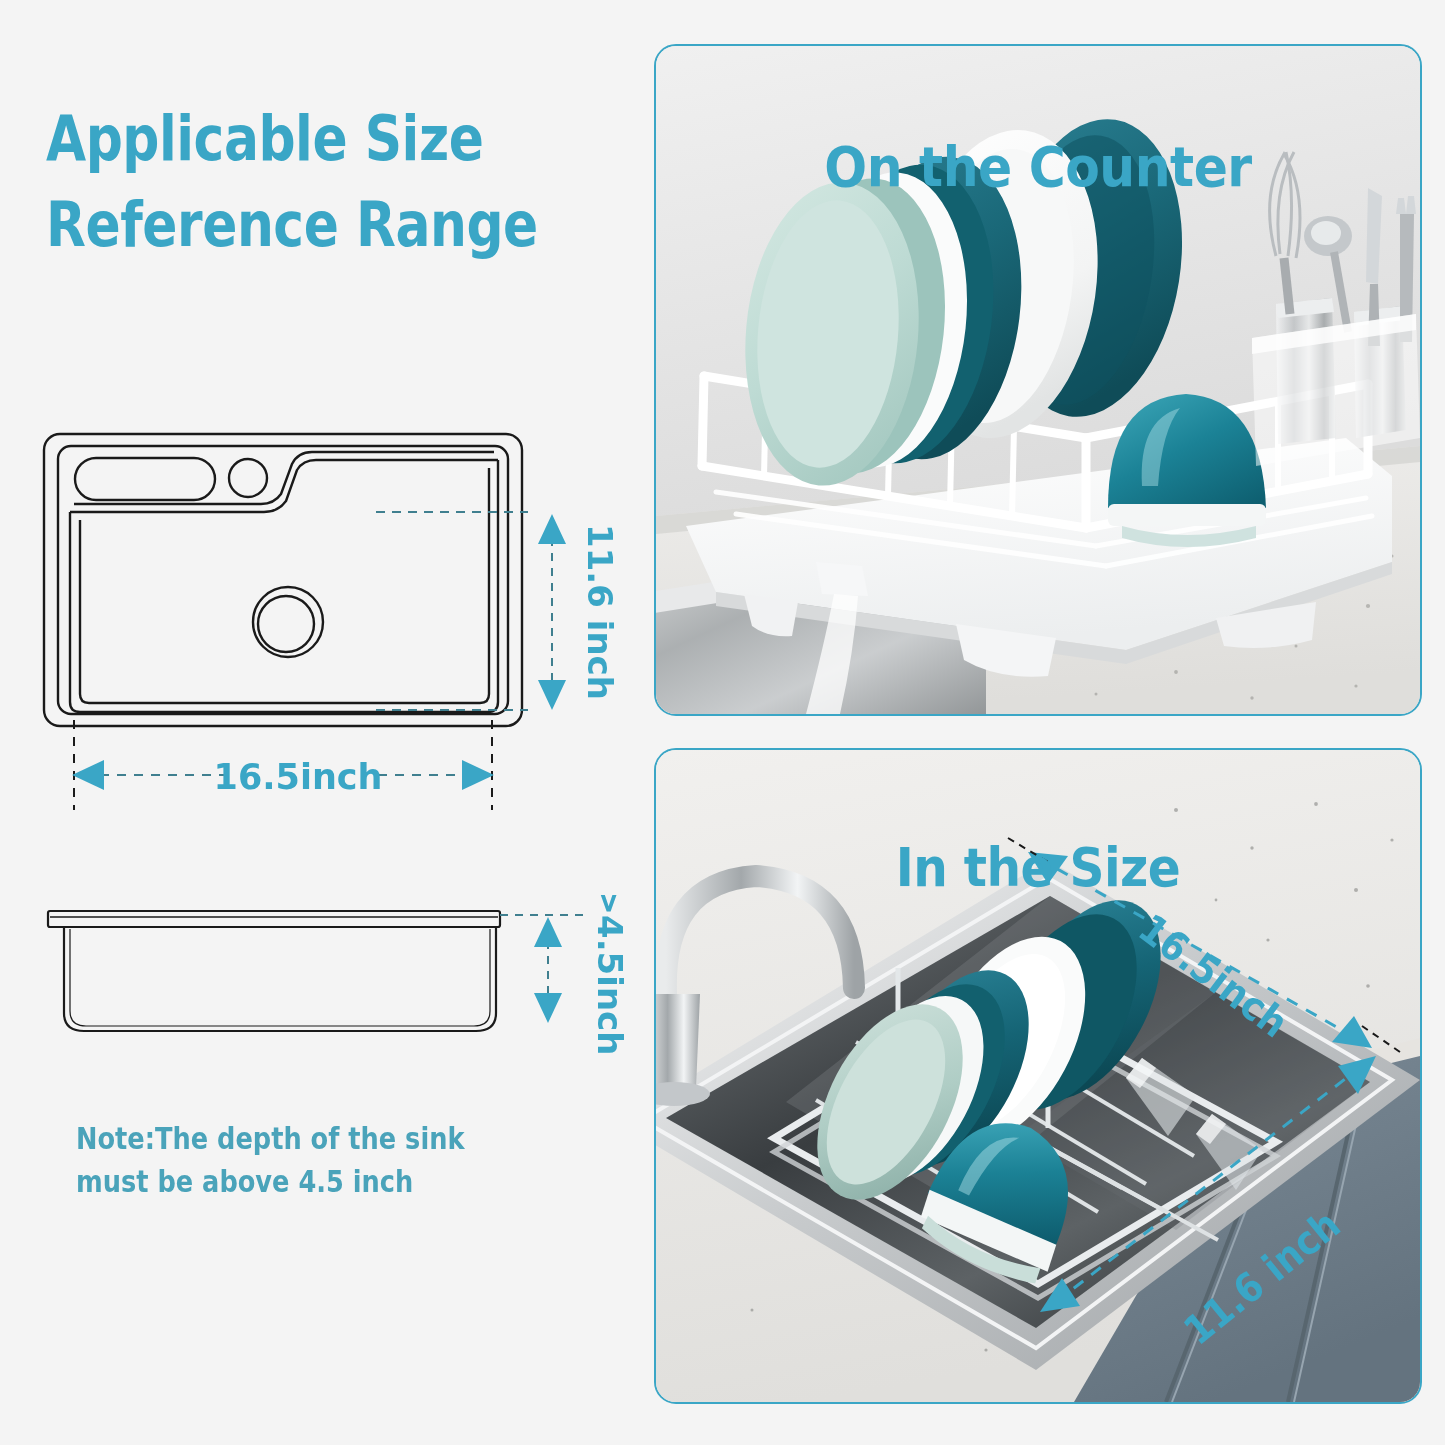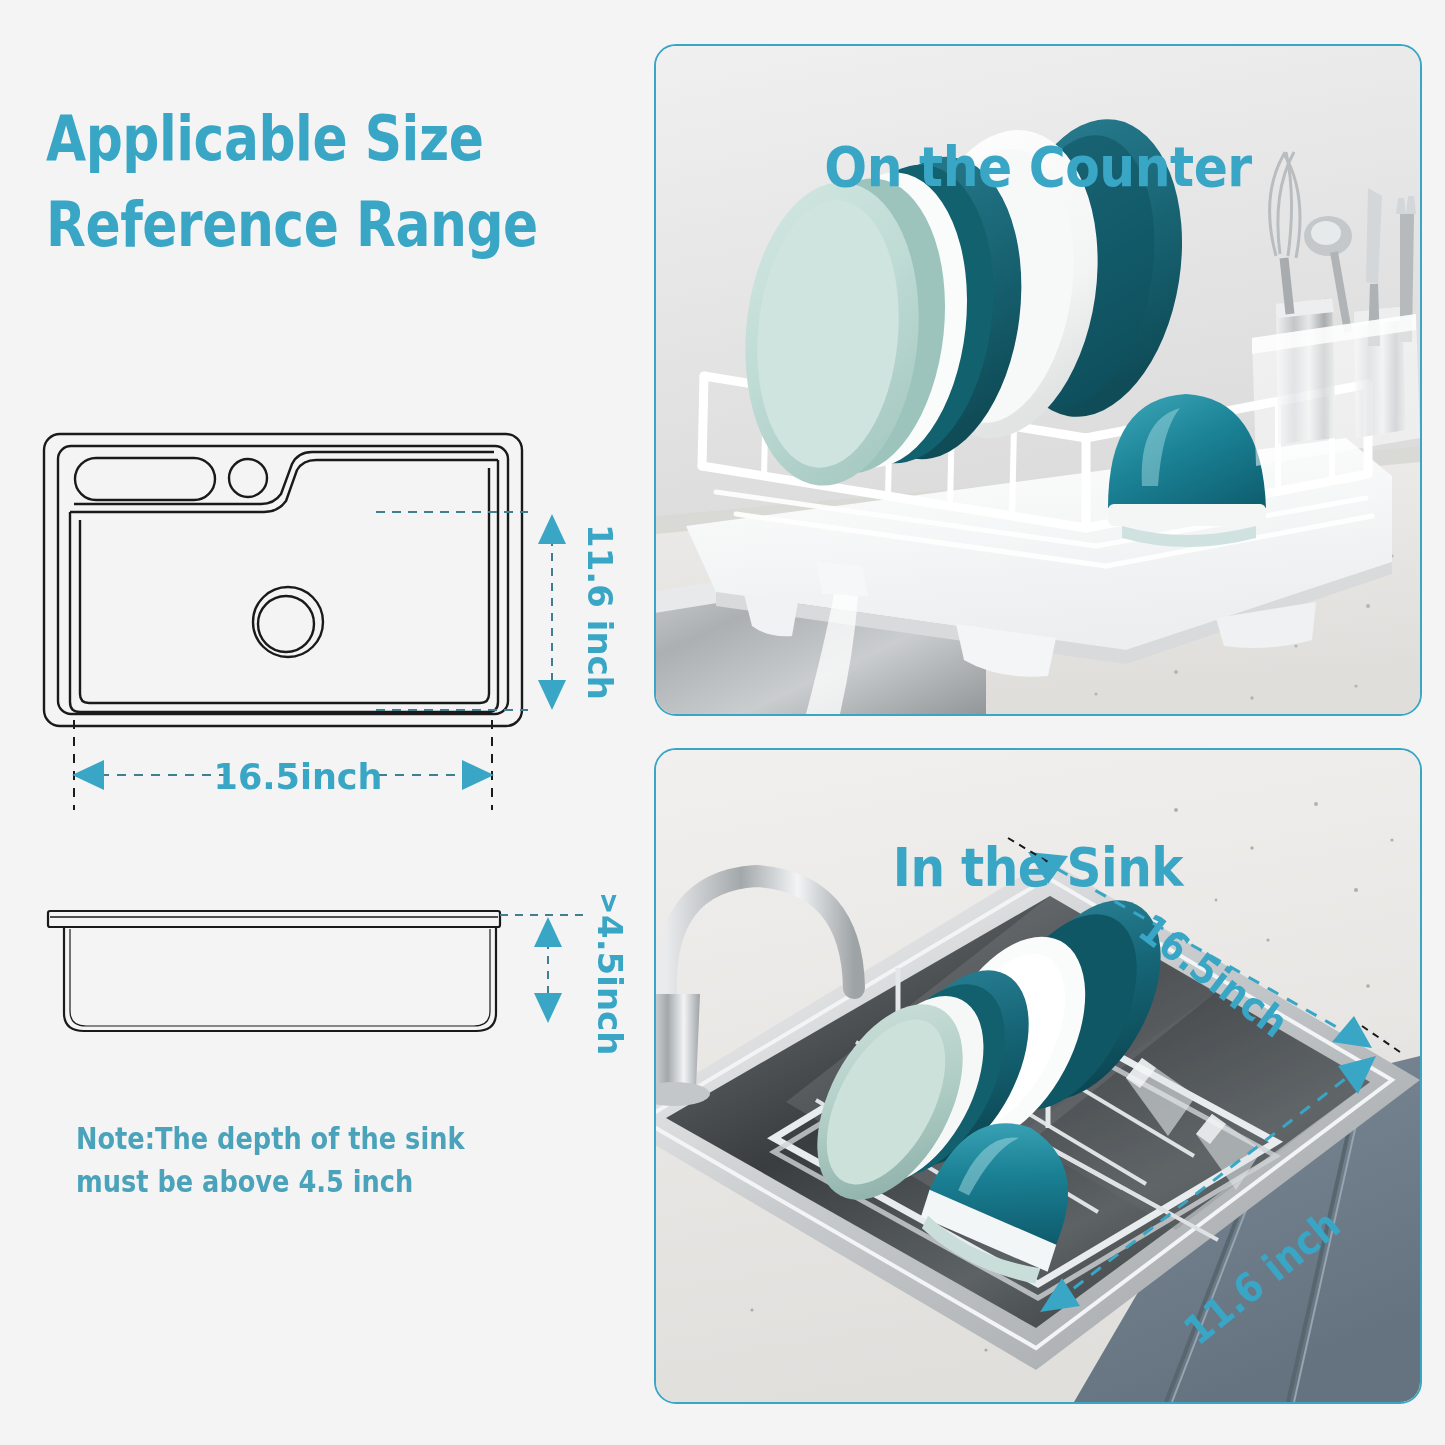--- a/index.html
+++ b/index.html
@@ -499,19 +499,19 @@
         <line x1="706" y1="276" x2="744" y2="302" stroke="#1a1a1a" stroke-width="2" stroke-dasharray="7 6"></line>
       </g>
 
       <g>
         <line x1="706" y1="316" x2="400" y2="552" stroke="#3aa6c6" stroke-width="3" stroke-dasharray="12 10"></line>
         <polygon points="720,306 702,344 682,316" fill="#3aa6c6"></polygon>
         <polygon points="384,562 406,528 424,556" fill="#3aa6c6"></polygon>
       </g>
     </svg>
 
-    <div class="panel-title">In the Sink</div>
+    <div class="panel-title">In the Size</div>
   </div>
 
   <div class="dimtext" id="dim-sink-165">16.5inch</div>
   <div class="dimtext" id="dim-sink-116">11.6 inch</div>
 
 </div>
 
 </body></html>

